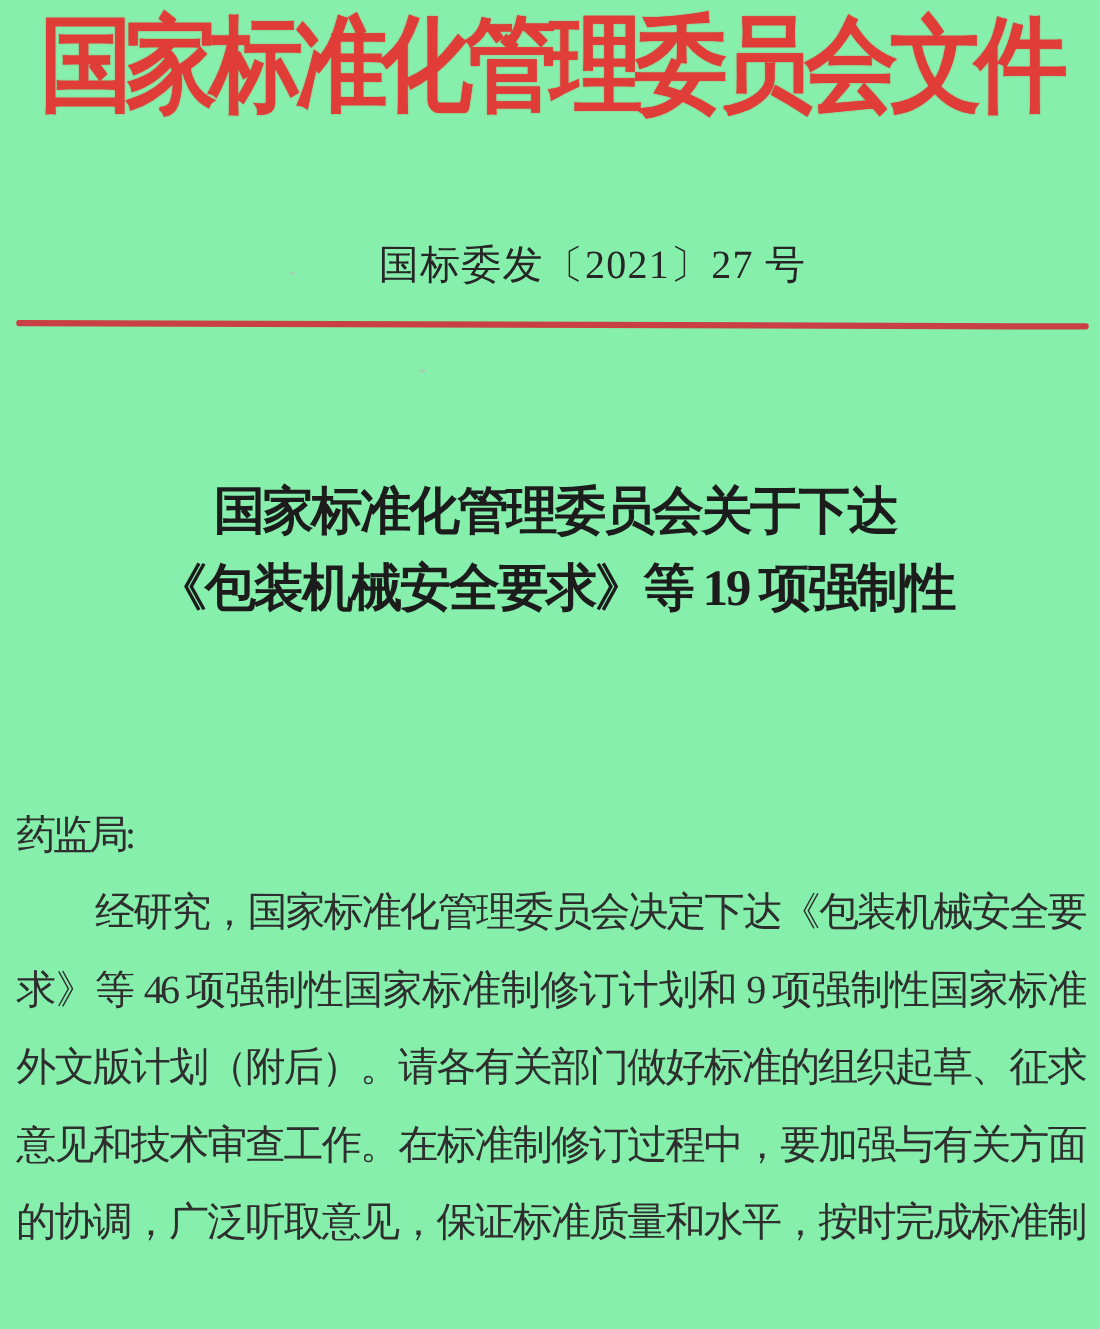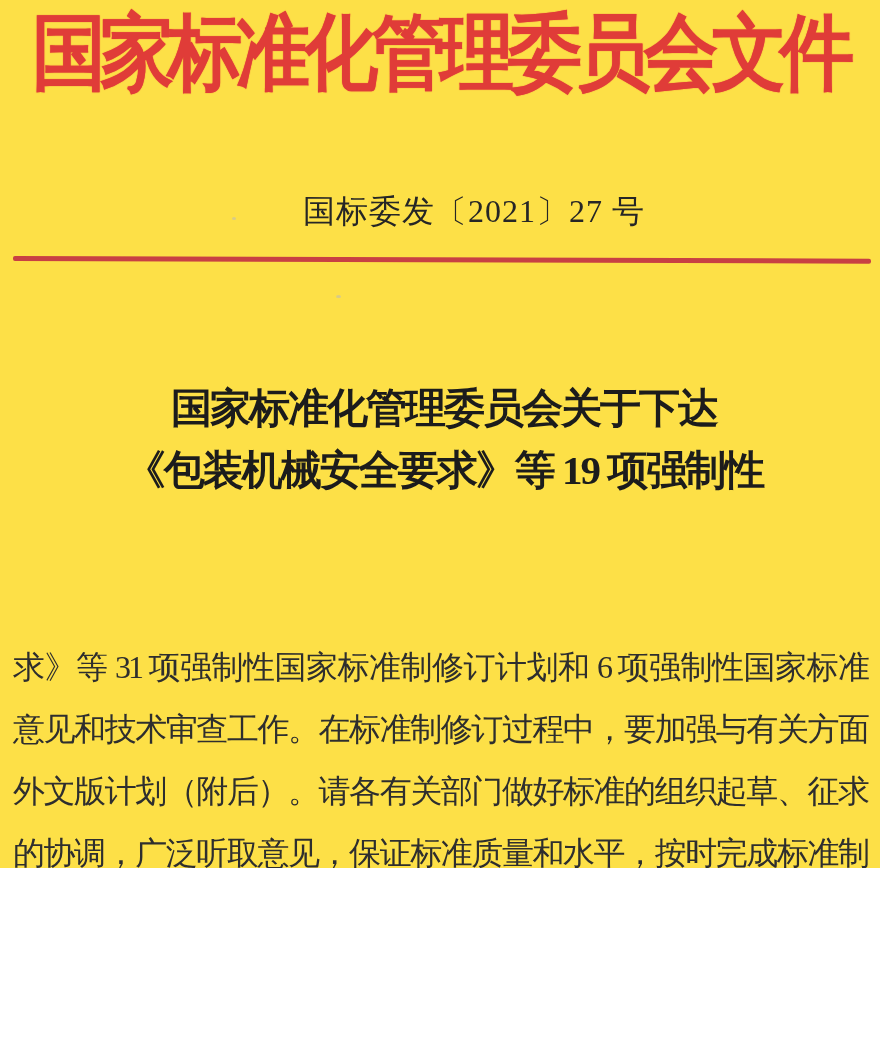--- a/index.html
+++ b/index.html
@@ -3,22 +3,22 @@
 <meta charset="utf-8">
 <style>
   html, body {
     margin: 0;
     padding: 0;
     background: #ffffff;
   }
   .page {
     position: relative;
     width: 880px;
-    height: 868px;
-    background: #fde047;
+    height: 1063px;
+    background: #86efac;
     overflow: hidden;
     font-family: "Liberation Serif", "DejaVu Serif", serif;
     color: #2b2b2b;
   }
   
   .red-header {
     position: absolute;
     top: 6px;
     left: 0;
     width: 100%;
@@ -120,22 +120,24 @@
   <div class="doc-number">国标委发〔2021〕27 号</div>
 
   <div class="red-divider"></div>
 
   <div class="doc-title">
     <div class="title-line">国家标准化管理委员会关于下达</div>
     <div class="title-line">《包装机械安全要求》等 19 项强制性</div>
   </div>
 
   <div class="doc-body">
-    <div class="body-line fill">求》等 31 项强制性国家标准制修订计划和 6 项强制性国家标准</div>
+    <div class="body-line">药监局:</div>
+    <div class="body-line fill indent">经研究，国家标准化管理委员会决定下达《包装机械安全要</div>
+    <div class="body-line fill">求》等 46 项强制性国家标准制修订计划和 9 项强制性国家标准</div>
+    <div class="body-line fill">外文版计划（附后）。请各有关部门做好标准的组织起草、征求</div>
     <div class="body-line fill">意见和技术审查工作。在标准制修订过程中，要加强与有关方面</div>
-    <div class="body-line fill">外文版计划（附后）。请各有关部门做好标准的组织起草、征求</div>
     <div class="body-line fill">的协调，广泛听取意见，保证标准质量和水平，按时完成标准制</div>
   </div>
 
   <div class="speck speck-1"></div>
   <div class="speck speck-2"></div>
 
 </div>
 
 </body></html>

